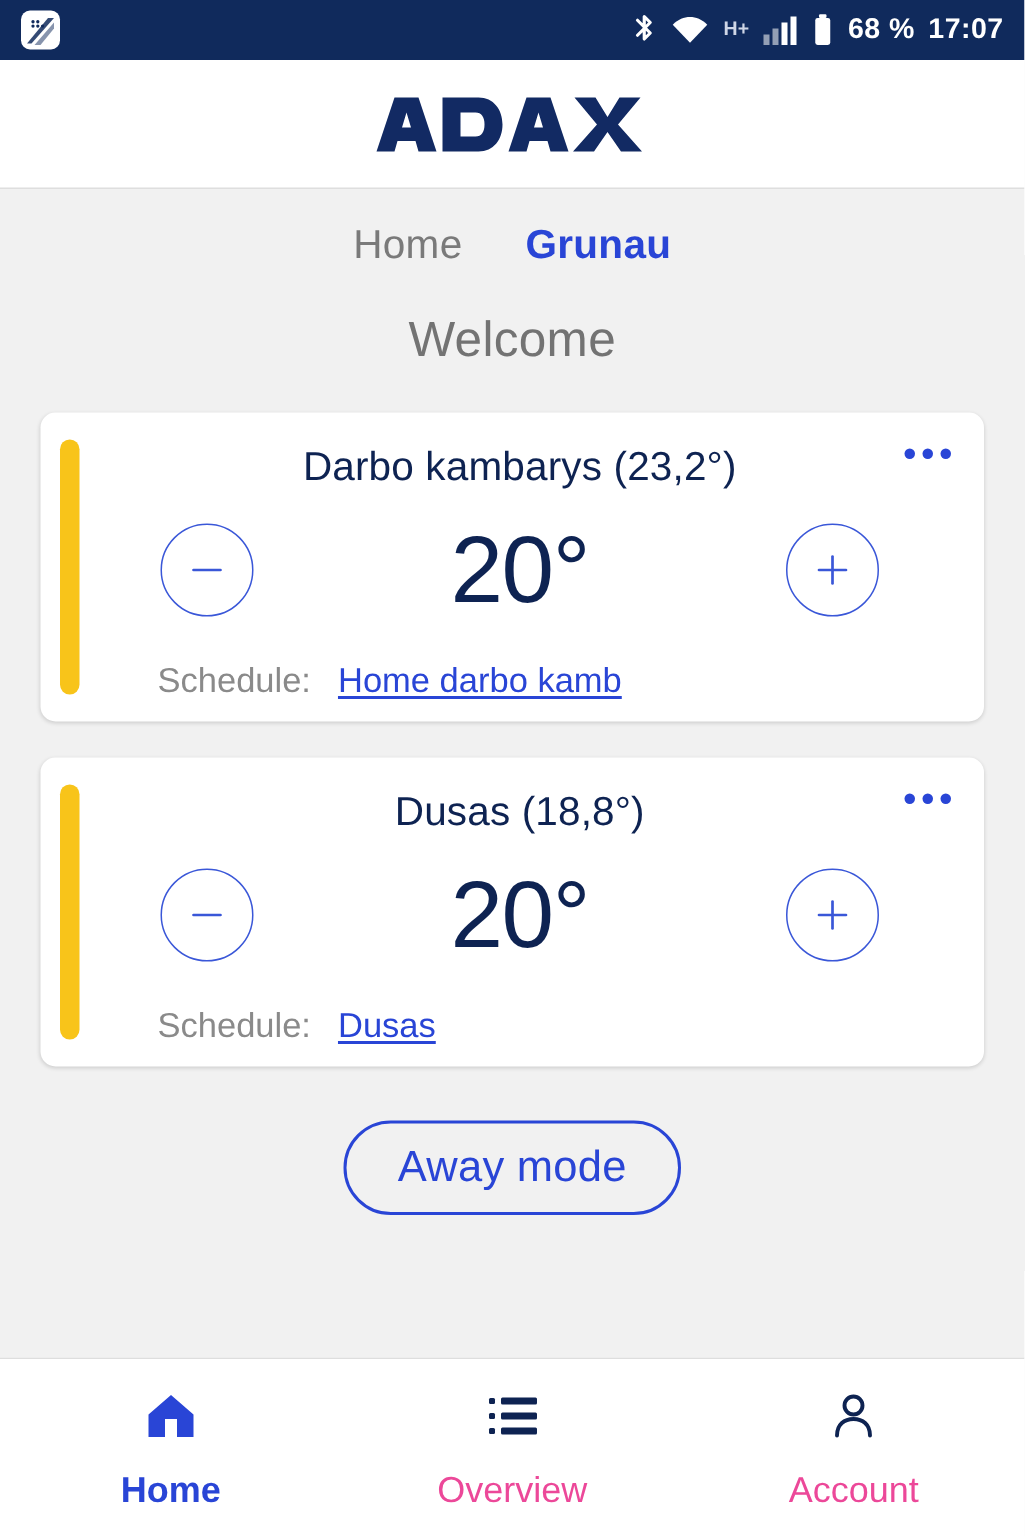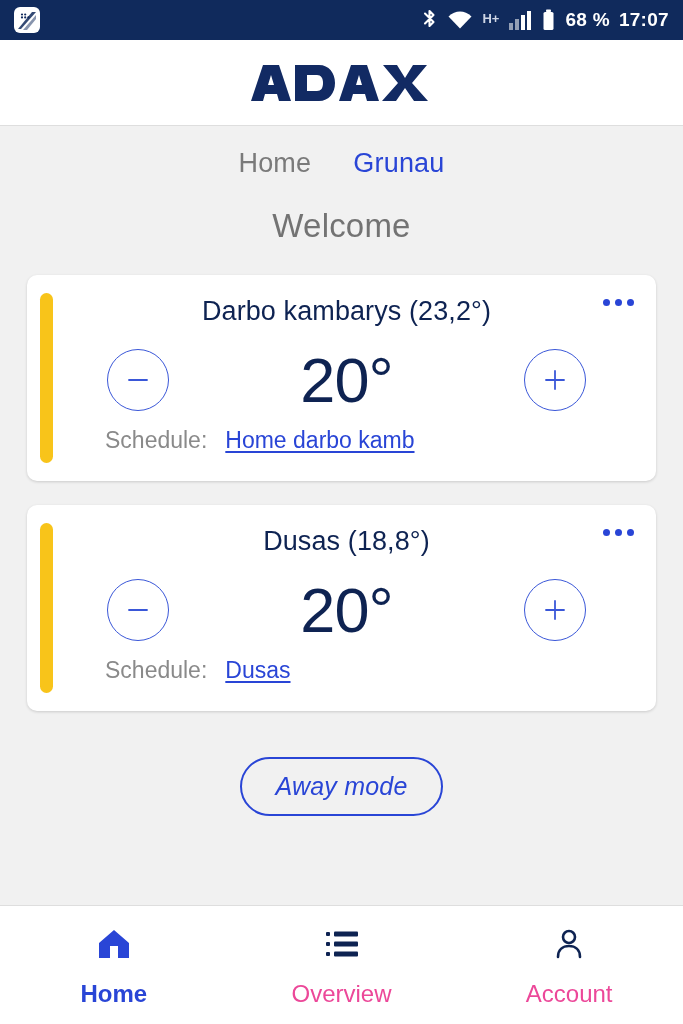--- a/index.html
+++ b/index.html
@@ -38,21 +38,21 @@
 
   
   .content {
     flex:1 1 auto; background:#F1F1F1;
     display:flex; flex-direction:column; align-items:center;
     padding-top:22px; overflow:hidden;
   }
 
   .tabs { display:flex; gap:42px; align-items:baseline; margin-bottom:28px; }
   .tab { font-size:27px; color:#7a7a7a; letter-spacing:0.2px; }
-  .tab.active { color:#2945D6; font-weight:400; }
+  .tab.active { color:#2945D6; font-weight:700; }
 
   .welcome {
     font-size:33px; color:#737373; letter-spacing:0.2px;
     margin-bottom:30px;
   }
 
   
   .card {
     position:relative;
     width:629px; background:#ffffff; border-radius:10px;
@@ -87,37 +87,36 @@
     display:flex; align-items:center; justify-content:center;
     flex:0 0 62px;
   }
   .stepper svg { display:block; }
   .temp {
     font-size:63px; color:#0E2352; letter-spacing:-1px; line-height:1;
     font-weight:400; white-space:nowrap;text-align:right;
   }
 
   .card-foot {
-    display:flex; align-items:flex-start; gap:18px;
+    display:flex; align-items:flex-end; gap:18px;
     padding-left:46px; height:40px;
   }
   .sched-label { font-size:23px; color:#8a8a8a; }
   .sched-link {
     font-size:23px; color:#2945D6; text-decoration:underline;
     text-underline-offset:3px; cursor:pointer;
   }
 
   
   .away {
-    margin-top:22px;
+    margin-top:12px;
     border:2.2px solid #2945D6; color:#2945D6; background:transparent;
-    border-radius:32px; padding:13px 34px; font-size:25px;
+    border-radius:32px; padding:13px 34px; font-size:29px;
     font-family:"Liberation Sans", sans-serif; cursor:pointer;
     letter-spacing:0.2px;
-    font-style:italic;
   }
 
   
   .bottomnav {
     flex:0 0 119px; background:#ffffff; border-top:1px solid #dedede;
     display:flex; align-items:flex-start; padding-top:18px;
   }
   .navitem {
     flex:1 1 0; display:flex; flex-direction:column;
     align-items:center; gap:16px; cursor:pointer;

